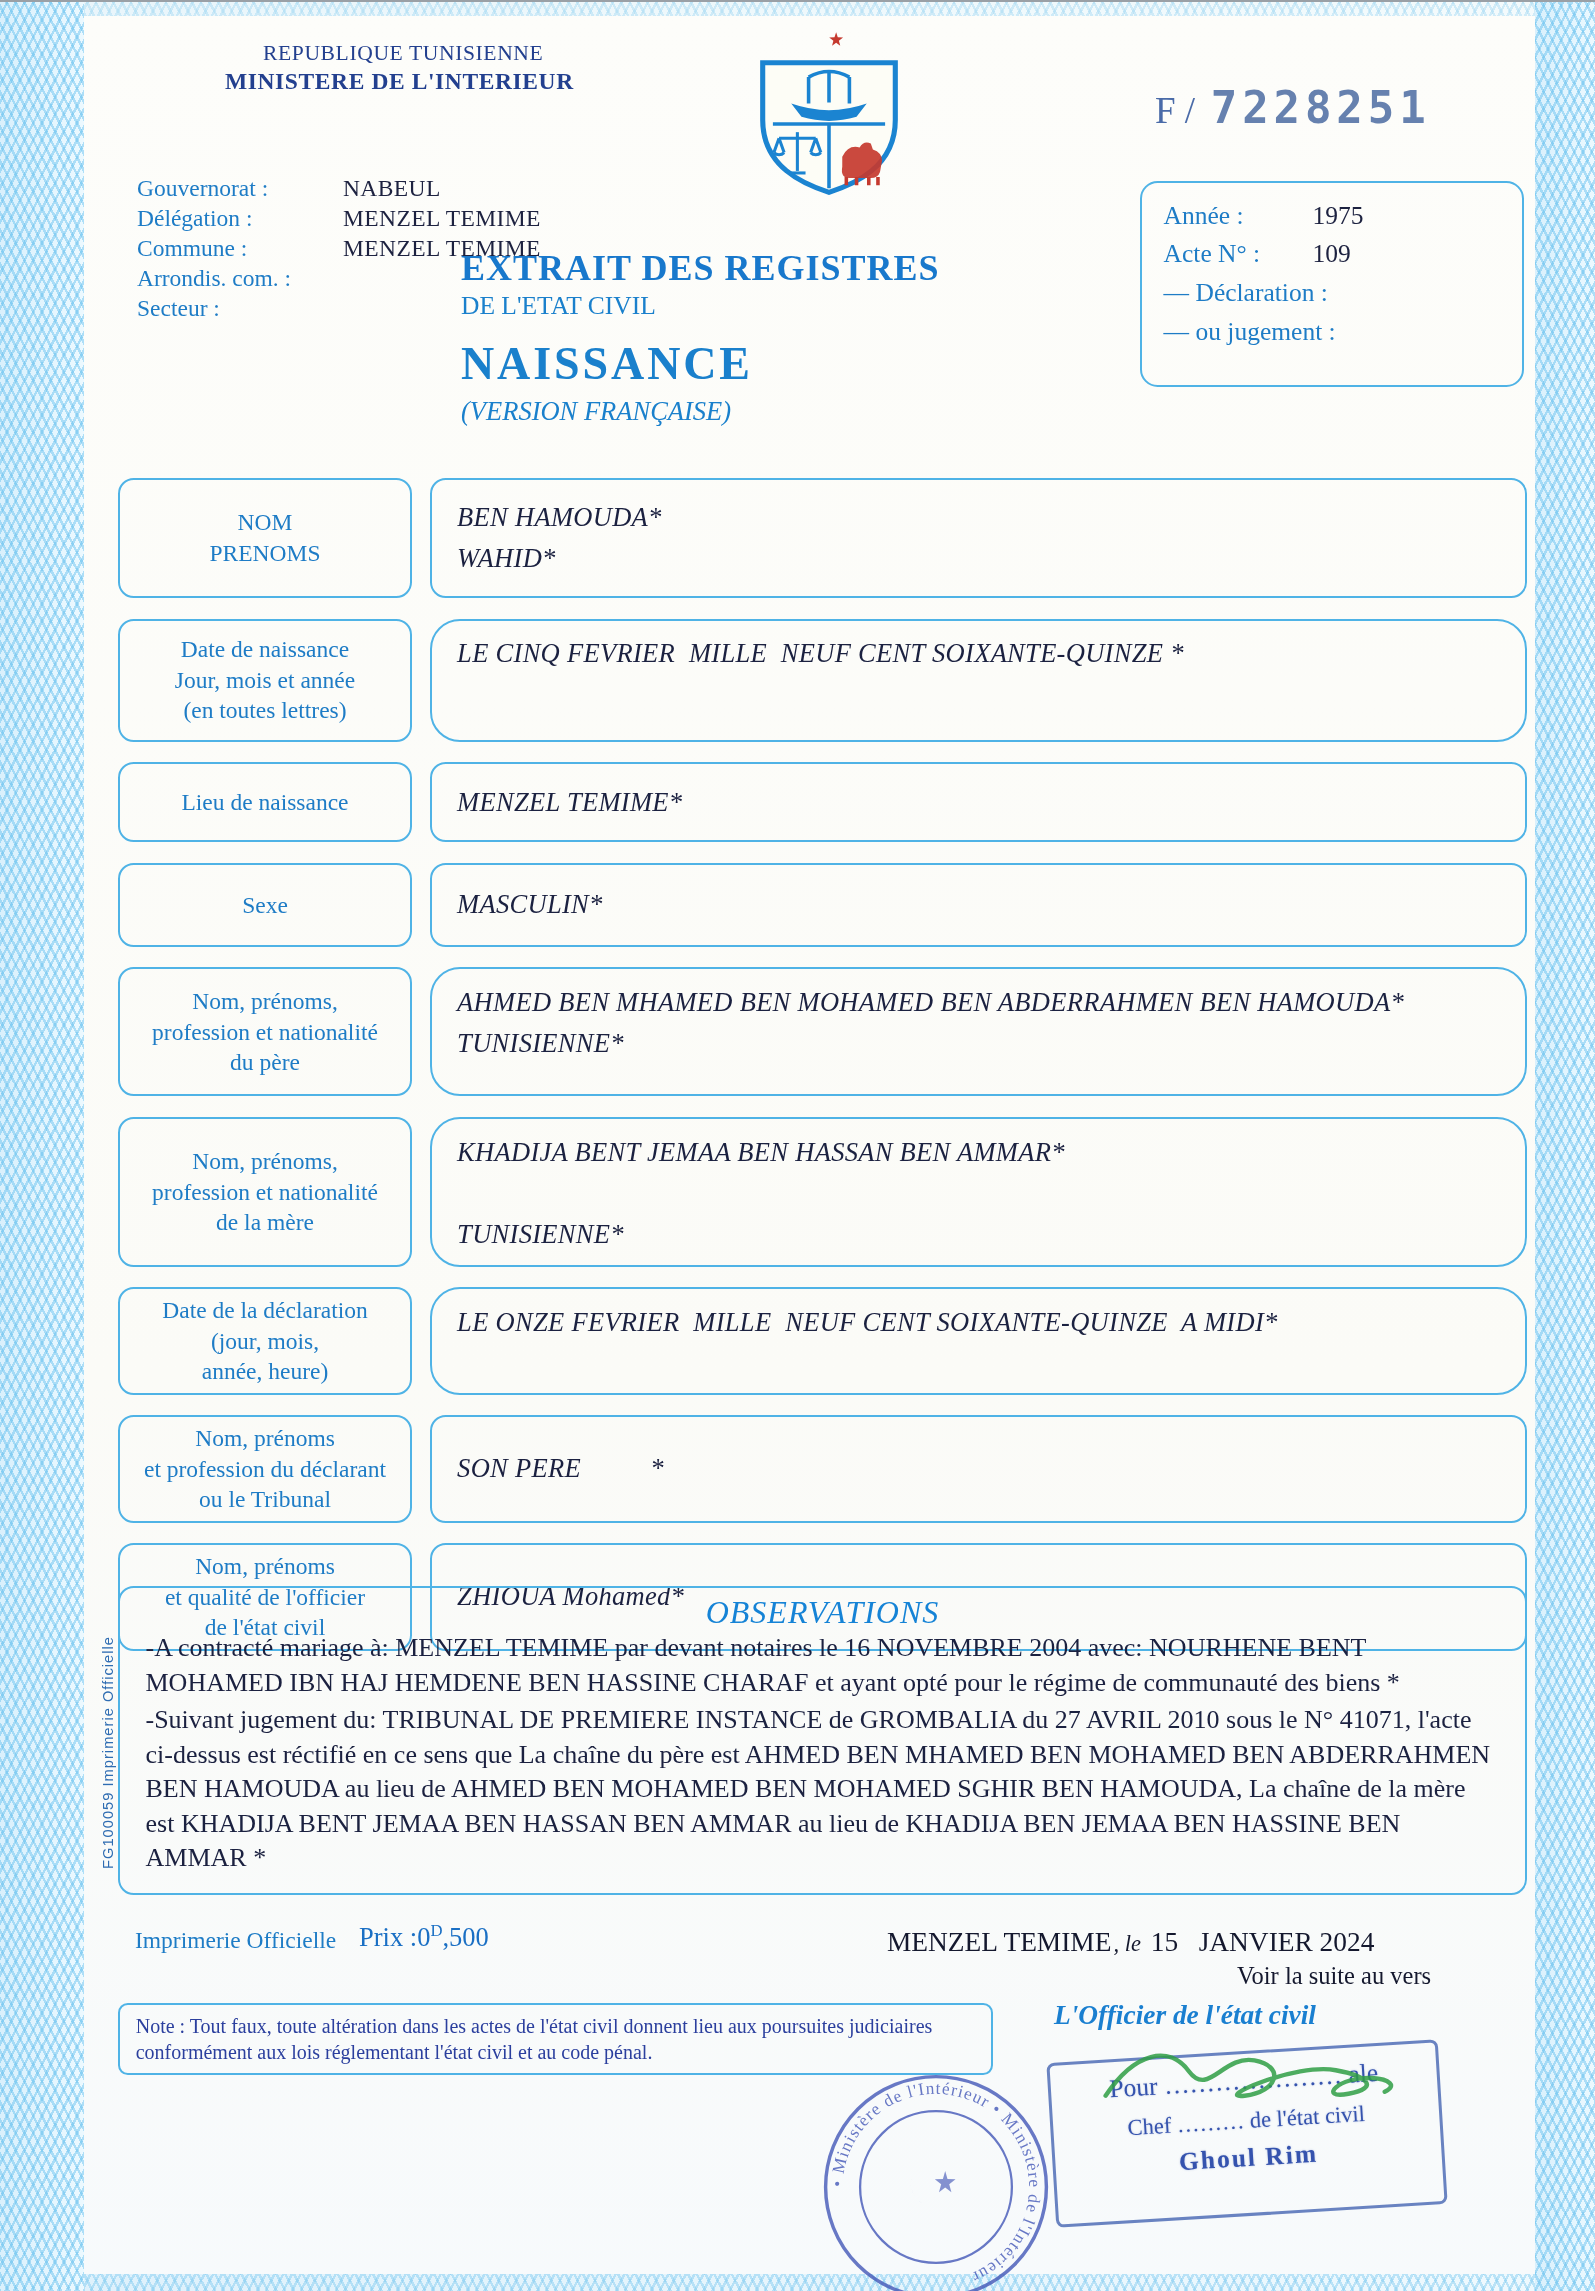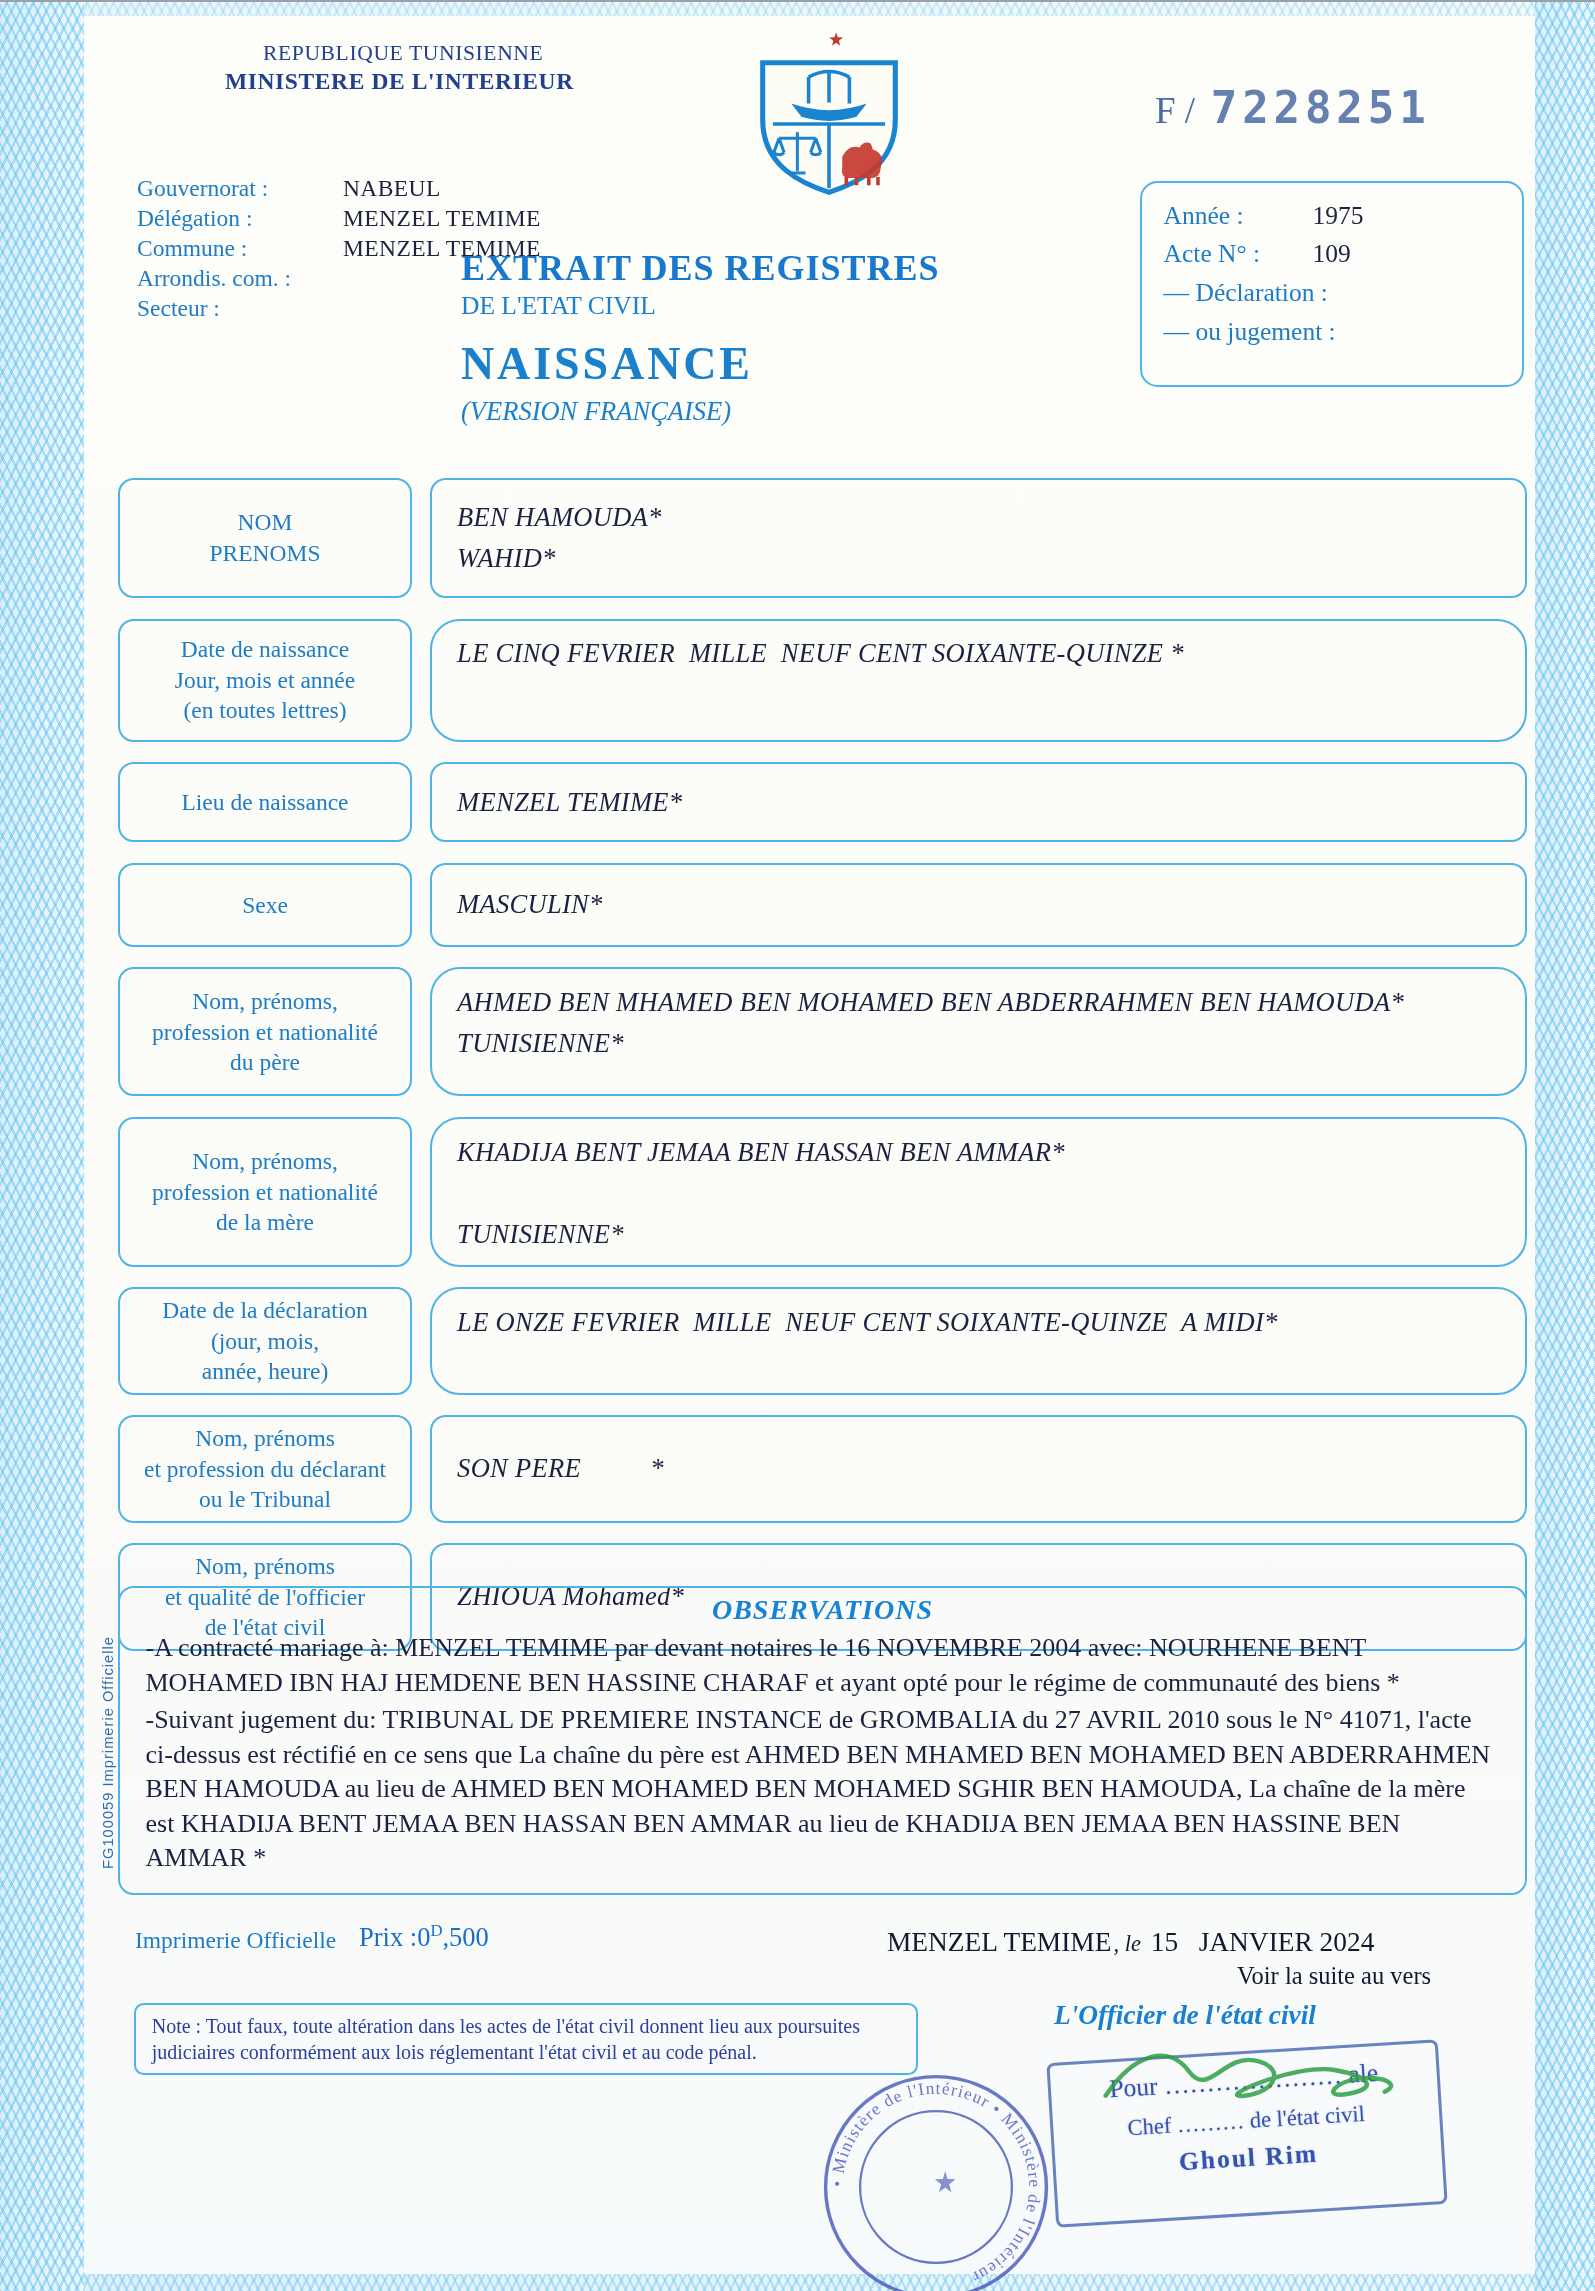--- a/index.html
+++ b/index.html
@@ -62,35 +62,35 @@
     box-sizing:border-box;font-size:26.5px;color:#1b2140;white-space:pre-wrap;line-height:1.55;
     display:flex;align-items:center;letter-spacing:0.3px;font-style:italic;}
   .top .row-value{align-items:flex-start;padding-top:12.7px;border-radius:30px;}
   .mh122{min-height:120px}.mh126{min-height:123px}.mh82{min-height:80px}.mh86{min-height:84px}
   .mh132{min-height:129px}.mh136{min-height:133px}.mh90{min-height:88px}.mh94{min-height:92px}
 
   
   .obs{left:118px;top:1584px;width:1409px;min-height:290px;border:2.9px solid #4fb3e6;
     border-radius:15.7px;padding:43px 25.5px 13.7px;box-sizing:border-box;}
   .obs-title{position:absolute;top:5.9px;left:50%;transform:translateX(-50%);
-    font-size:28px;font-weight:bold;font-style:italic;color:#1583d6;letter-spacing:1px;}
+    font-size:32px;font-weight:normal;font-style:italic;color:#1583d6;letter-spacing:1px;}
   .obs-p{font-size:26px;color:#1b2140;line-height:1.33;margin:0 0 2.9px 0;}
 
   
   .printer{left:135px;top:1925px;font-size:23.5px;color:#1e7cc6;}
   .price{left:359px;top:1919px;font-size:26.5px;color:#1a6fc4;}
   .price sup{font-size:16.7px;}
   .certify{right:72px;top:1896px;font-size:24.5px;font-style:italic;color:#1a7fd0;}
   .place-date{left:887px;top:1925px;font-size:27.4px;color:#14182e;display:flex;
     align-items:baseline;white-space:pre;}
   .place-date .le{font-style:italic;font-size:22.5px;margin:0 9.8px 0 2px;}
   .voir{left:1237px;top:1960px;font-size:24.5px;color:#14182e;}
   .officer{left:1054px;top:1998px;font-size:27.4px;font-weight:bold;font-style:italic;color:#1a7fd0;}
 
-  .note-box{left:134px;top:2001px;width:784px;border:2.9px solid #4fb3e6;border-radius:9.8px;
+  .note-box{left:118px;top:2001px;width:875px;border:2.9px solid #4fb3e6;border-radius:9.8px;
     padding:7.8px 15.7px;box-sizing:border-box;font-size:20px;color:#2b3f9e;line-height:1.3;}
 
   .side-code{left:100px;top:1867px;transform:rotate(-90deg);transform-origin:0 0;
     font-family:"Liberation Sans",sans-serif;font-size:14.7px;color:#2e6cb2;
     letter-spacing:1px;white-space:nowrap;}
 
   
   .round-stamp{left:821px;top:2070px;width:230px;height:230px;opacity:.8;}
   .rect-stamp{left:1051px;top:2049px;width:392px;height:165px;transform:rotate(-3.5deg);
     border:3.9px solid rgba(44,80,168,.7);border-radius:7.8px;box-sizing:border-box;

